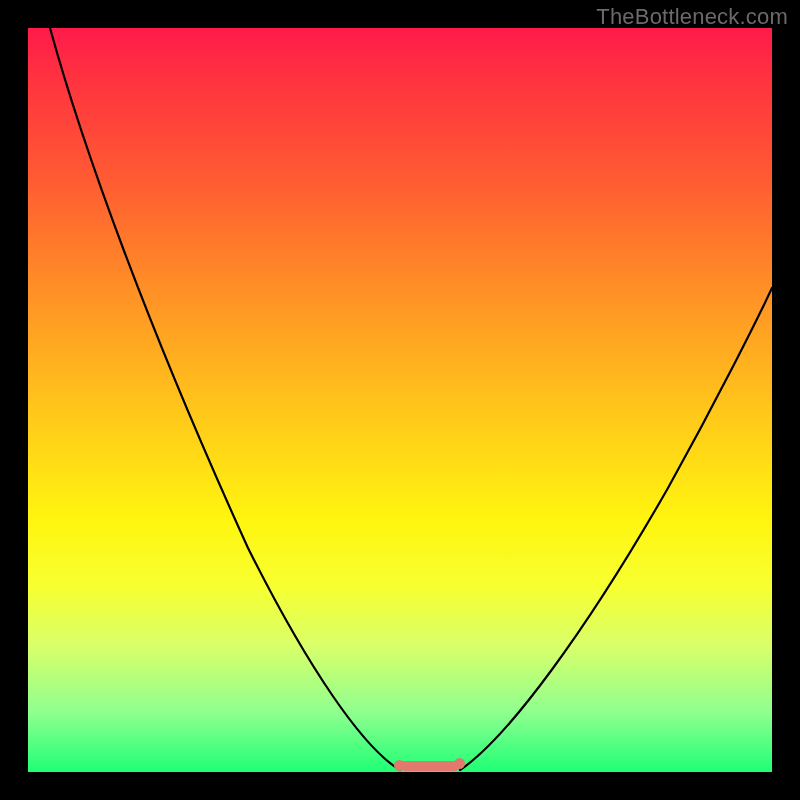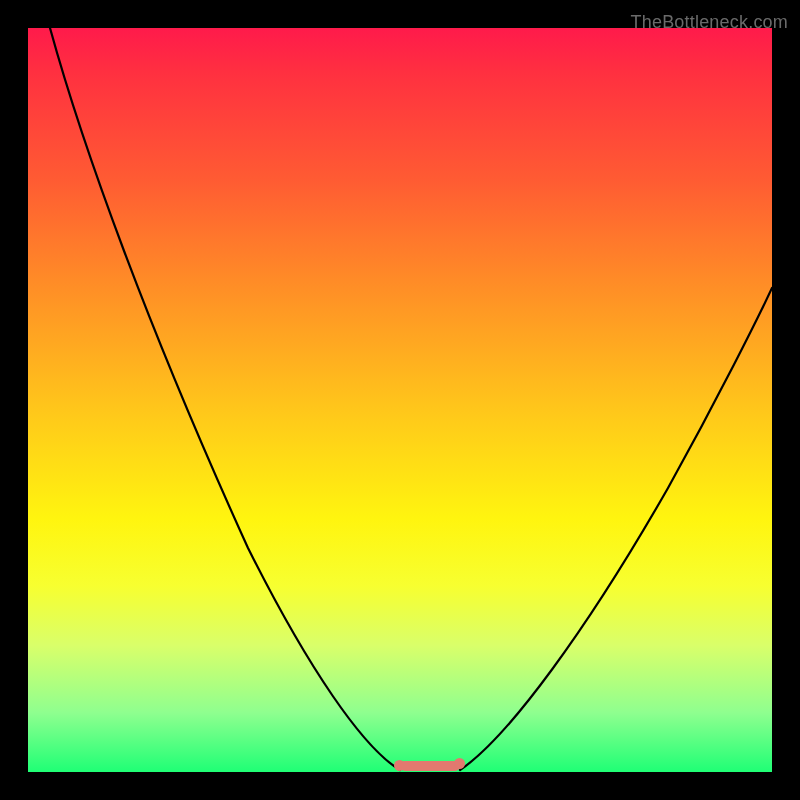--- a/index.html
+++ b/index.html
@@ -1,24 +1,24 @@
 <!DOCTYPE html>
 <html><head>
 <meta charset="utf-8">
 <style>
   * { margin: 0; padding: 0; box-sizing: border-box; }
   html, body { width: 800px; height: 800px; overflow: hidden; }
   body { background: #000; position: relative; font-family: Arial, Helvetica, sans-serif; }
 
   .attribution {
     position: absolute;
-    top: 12px;
+    top: 4px;
     right: 12px;
     color: #6a6a6a;
-    font-size: 18px;
+    font-size: 22px;
     font-weight: 400;
     letter-spacing: 0.2px;
   }
 
   .plot-outer {
     position: absolute;
     left: 0;
     top: 0;
     width: 800px;
     height: 800px;

